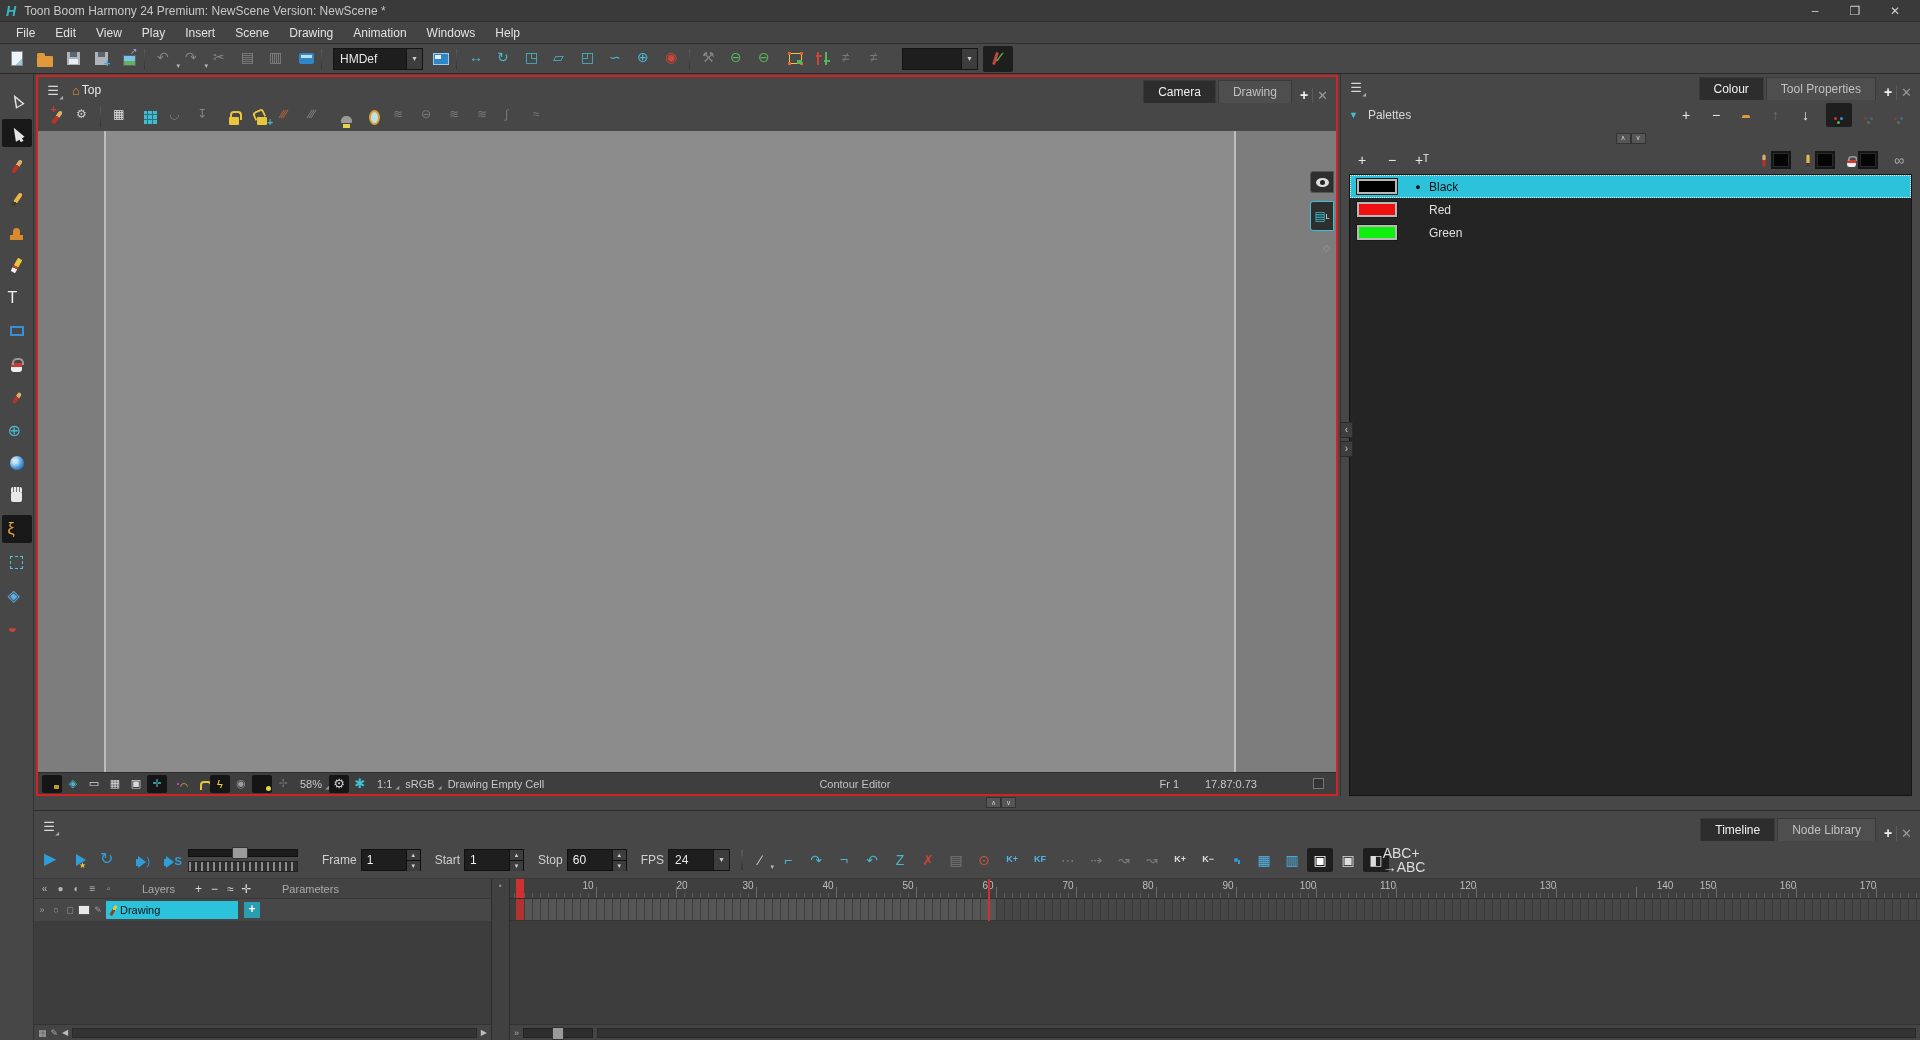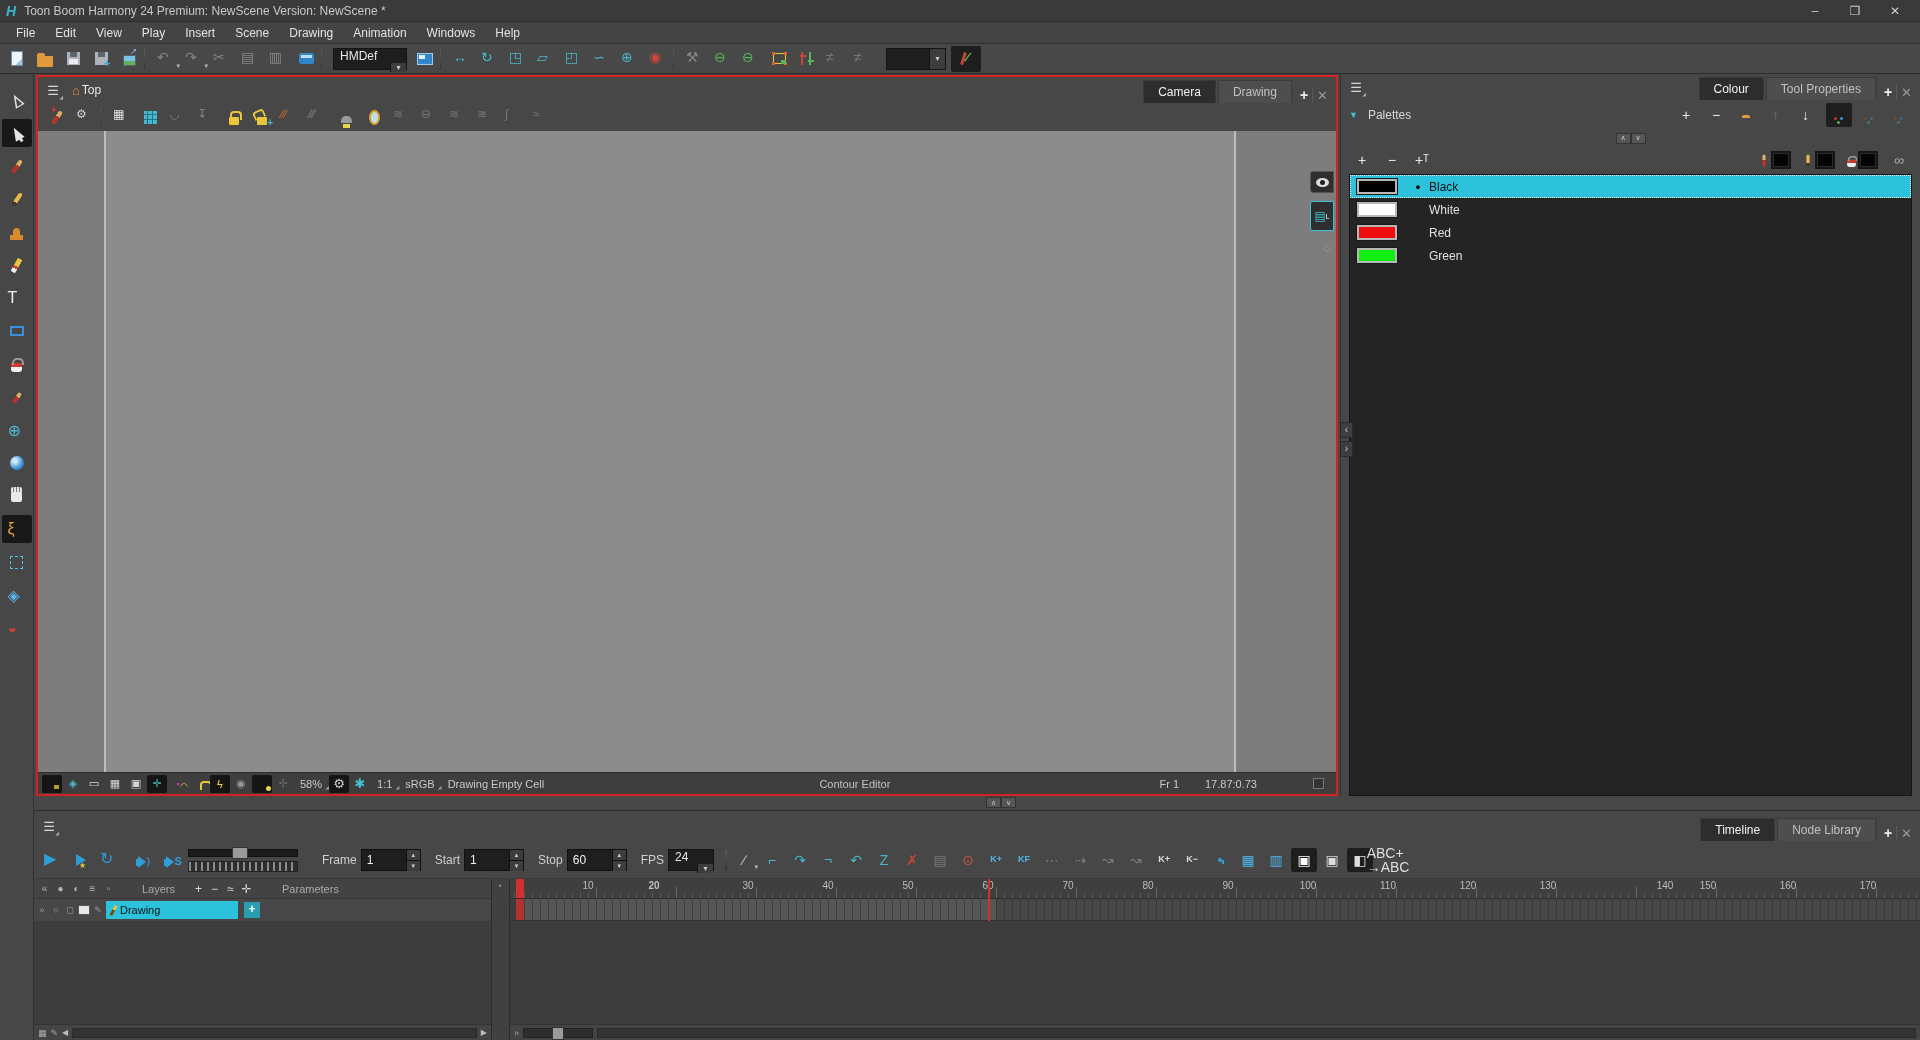--- a/index.html
+++ b/index.html
@@ -19,21 +19,21 @@
 
   .main-toolbar { height:30px; background:#484848; display:flex; align-items:center; padding:0 4px; border-bottom:1px solid #2b2b2b; gap:2px; }
   .tbtn { display:inline-flex; align-items:center; justify-content:center; width:26px; height:24px; border-radius:2px; position:relative; }
   .tbtn.on { background:#1e1e1e; }
   .tbtn.dim .g { color:#8a8a8a; opacity:.75; }
   .tbtn .g { font-size:14px; line-height:1; }
   .tbtn.sep { width:7px; }
   .tbtn.sep::before { content:""; width:2px; height:20px; background:linear-gradient(180deg,#5d5d5d,#333); }
   .tbtn.dd::after { content:"▾"; font-size:7px; color:#bbb; position:absolute; right:-1px; bottom:1px; }
 
-  .combo { display:flex; align-items:flex-end; background:#1e1e1e; border:1px solid #141414; height:22px; margin:0 3px;flex-direction:column; }
+  .combo { display:flex; align-items:center; background:#1e1e1e; border:1px solid #141414; height:22px; margin:0 3px; }
   .combo .val { padding:0 6px; min-width:72px; color:#e8e8e8; }
   .combo .arrow { width:16px; height:100%; background:#3d3d3d; border-left:1px solid #141414; display:flex; align-items:center; justify-content:center; font-size:8px; color:#ccc; }
 
   
   .ic { position:relative; display:inline-block; width:18px; height:18px; }
   [data-icon="page"] { width:12px; height:15px; margin:1px 3px; background:linear-gradient(135deg,#eef6fc 72%,#9fc6da 72%); border:1px solid #7a8a94; }
   [data-icon="folder"] { width:16px; height:11px; margin:5px 1px 0; background:#e09a3c; border-radius:1px; }
   [data-icon="folder"]::before { content:""; position:absolute; top:-3px; left:0; width:8px; height:3px; background:#e09a3c; border-radius:2px 2px 0 0; }
   [data-icon="floppy"], [data-icon="floppy-plus"] { width:13px; height:13px; margin:2px; background:#aeb4ba; }
   [data-icon="floppy"]::before, [data-icon="floppy-plus"]::before { content:""; position:absolute; top:0; left:3px; width:7px; height:5px; background:#5c6670; }
@@ -600,25 +600,20 @@
             </span>
         </div>
         <div class="color-list">
 
             <div class="color-row selected current">
               <span class="color-swatch" style="background: rgb(0, 0, 0);"></span>
               <span class="color-bullet">●</span>
               <span>Black</span>
             </div>
 
-            <div class="color-row">
-              <span class="color-swatch" style="background: rgb(255, 255, 255);"></span>
-              <span class="color-bullet">●</span>
-              <span>White</span>
-            </div>
 
             <div class="color-row">
               <span class="color-swatch" style="background: rgb(238, 16, 16);"></span>
               <span class="color-bullet">●</span>
               <span>Red</span>
             </div>
 
             <div class="color-row">
               <span class="color-swatch" style="background: rgb(16, 238, 16);"></span>
               <span class="color-bullet">●</span>
@@ -796,21 +791,21 @@
 
         <div class="tl-vsplit">
           <span class="micro">▪</span>
         </div>
 
         <div class="tl-frames">
           <div class="ruler">
             <div class="playhead-block" style="left: 6px;"></div>
             <div class="stop-marker" style="left: 478px;"></div>
           <div class="ruler-num" style="left: 65px;">10</div>
-              <div class="ruler-num" style="left: 131px; font-weight: bold;">20</div>
+              <div class="ruler-num" style="left: 159px;">20</div>
               <div class="ruler-num" style="left: 225px;">30</div>
               <div class="ruler-num" style="left: 305px;">40</div>
               <div class="ruler-num" style="left: 385px;">50</div>
               <div class="ruler-num" style="left: 465px;">60</div>
               <div class="ruler-num" style="left: 545px;">70</div>
               <div class="ruler-num" style="left: 625px;">80</div>
               <div class="ruler-num" style="left: 705px;">90</div>
               <div class="ruler-num" style="left: 785px;">100</div>
               <div class="ruler-num" style="left: 865px;">110</div>
               <div class="ruler-num" style="left: 945px;">120</div>

